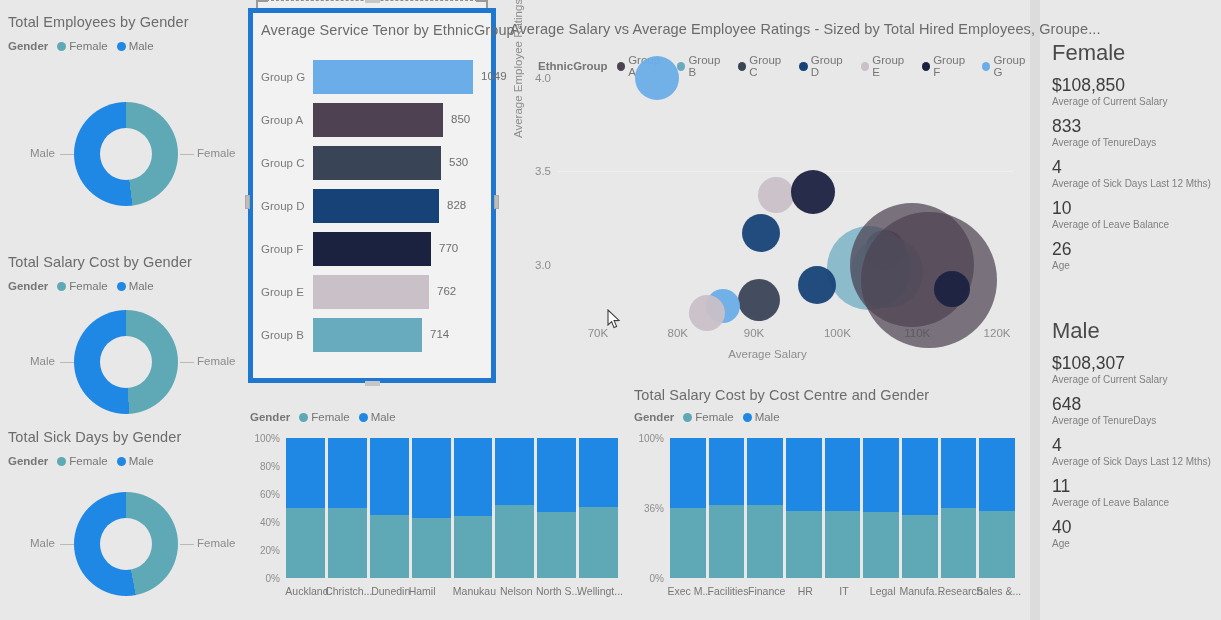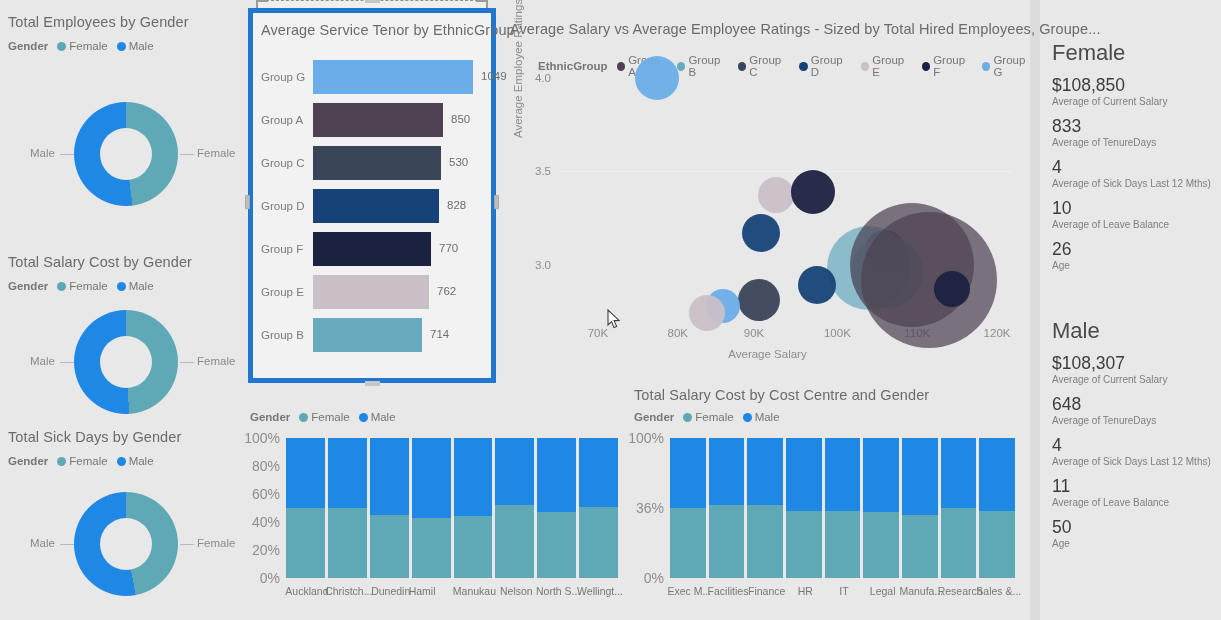--- a/index.html
+++ b/index.html
@@ -66,21 +66,21 @@
   .ax-title-y { position: absolute; left: 12px; top: 130px; font-size: 11.5px; color: #8d8d8d;
                 transform: rotate(-90deg); transform-origin: left top; white-space: nowrap; }
   .ax-title-x { position: absolute; left: 0; right: 0; top: 340px; text-align: center;
                 font-size: 11.5px; color: #8d8d8d; }
 
   
   .stack-plot { position: absolute; }
   .scol { position: absolute; bottom: 0; top: 0; }
   .scol .seg-male { position: absolute; left: 0; right: 0; top: 0; background: #1f88e5; }
   .scol .seg-female { position: absolute; left: 0; right: 0; bottom: 0; background: #5fa8b5; }
-  .sytick { position: absolute; font-size: 14px; color: #8d8d8d; right: 100%;
+  .sytick { position: absolute; font-size: 10px; color: #8d8d8d; right: 100%;
             padding-right: 6px; transform: translateY(-50%); white-space: nowrap; }
   .sxtick { position: absolute; top: 100%; margin-top: 7px; font-size: 10.5px; color: #777;
             text-align: center; white-space: nowrap; overflow: hidden; }
 
   
   #cards { position: absolute; left: 1040px; top: 0; width: 181px; height: 620px; }
   .card-name { font-size: 22px; color: #4a4a4a; font-weight: 400; }
   .metric-val { font-size: 17.5px; color: #3d3d3d; }
   .metric-lbl { font-size: 10px; color: #7f7f7f; }
   .metric { margin-top: 9px; }
@@ -460,19 +460,19 @@
         </div>
         <div class="metric">
           <div class="metric-val">4</div>
           <div class="metric-lbl">Average of Sick Days Last 12 Mths)</div>
         </div>
         <div class="metric">
           <div class="metric-val">11</div>
           <div class="metric-lbl">Average of Leave Balance</div>
         </div>
         <div class="metric">
-          <div class="metric-val">50</div>
+          <div class="metric-val">40</div>
           <div class="metric-lbl">Age</div>
         </div>
       </div>
     </div>
 
 </div>
 
 </body></html>

